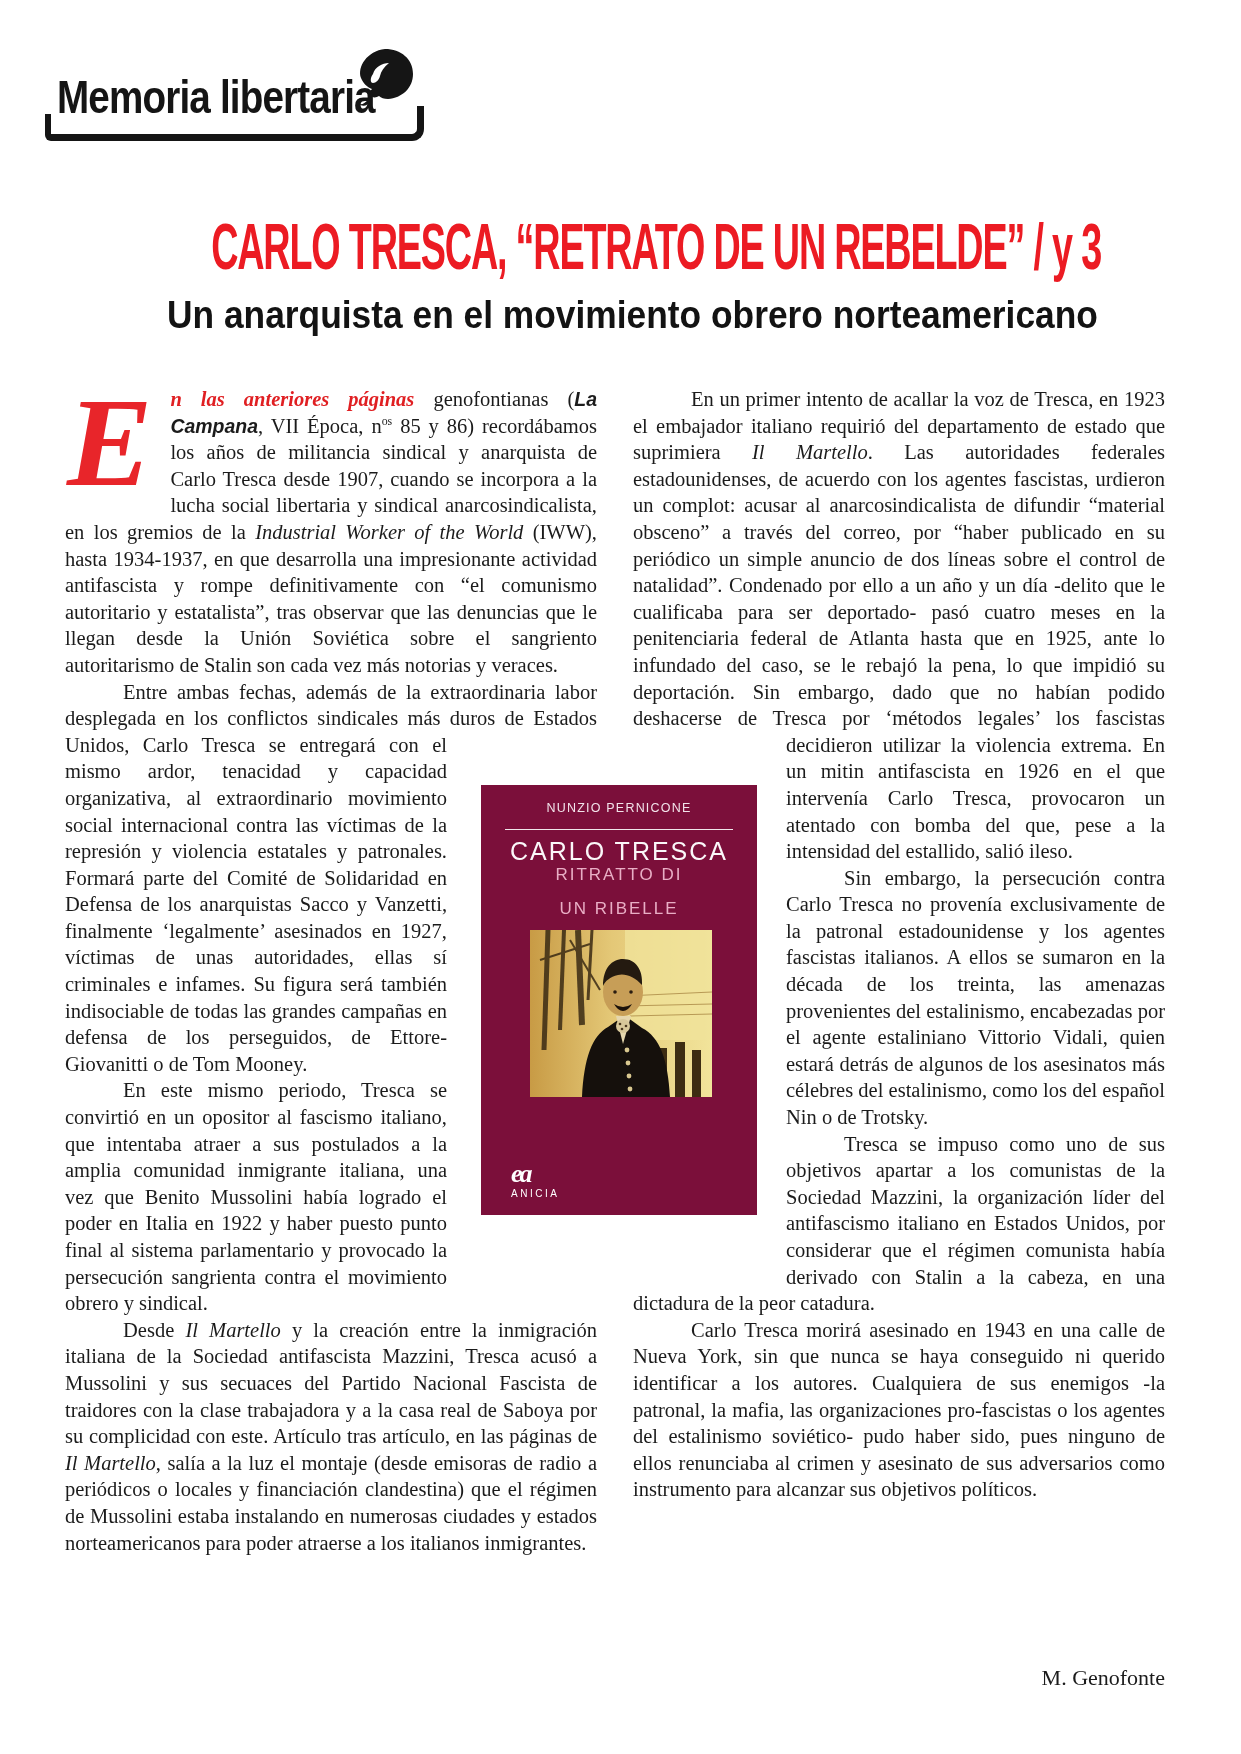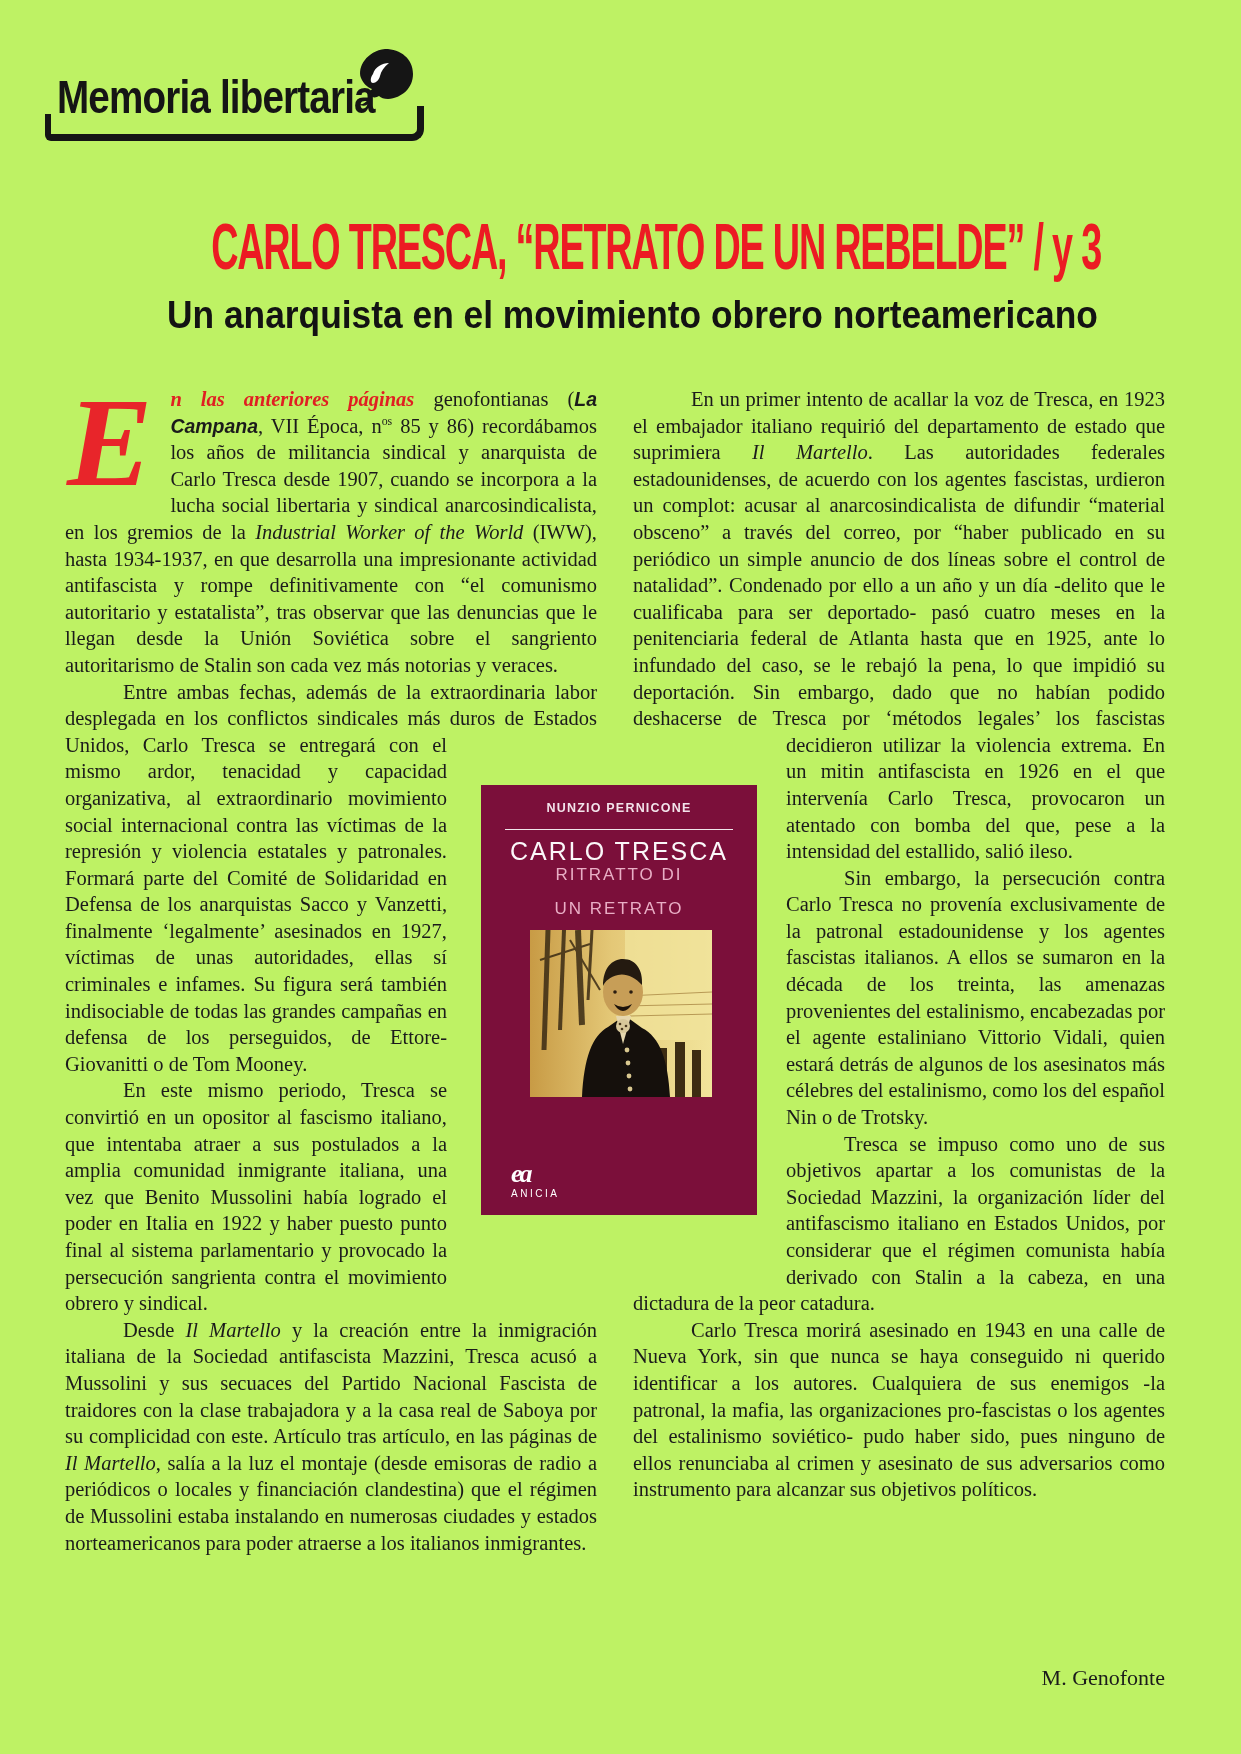--- a/index.html
+++ b/index.html
@@ -1,16 +1,16 @@
 <!DOCTYPE html>
 <html lang="es"><head>
 <meta charset="utf-8">
 <style>
   html,body{margin:0;padding:0;background:#9a9a9a;}
-  .page{position:relative;width:1241px;height:1754px;background:#bef264;overflow:hidden;
+  .page{position:relative;width:1241px;height:1754px;background:#ffffff;overflow:hidden;
         font-family:"Liberation Serif",serif;color:#1b1b1b;margin:0 auto;}
 
   
   .masthead-text{position:absolute;left:57px;top:70px;font-family:"Liberation Sans",sans-serif;
     font-weight:bold;font-size:46px;letter-spacing:-1px;color:#151515;white-space:nowrap;
     transform:scaleX(.84);transform-origin:0 50%;}
   .masthead-rule{position:absolute;left:45px;top:106px;width:372px;height:28px;
     border-bottom:7px solid #151515;border-right:7px solid #151515;border-radius:0 0 12px 6px;}
   .masthead-rule::before{content:"";position:absolute;left:0;bottom:0;width:6px;height:20px;background:#151515;}
   .masthead-head{position:absolute;left:346px;top:44px;width:74px;height:74px;}
@@ -38,21 +38,21 @@
   .lead-red{font-weight:bold;font-style:italic;color:#e01f22;}
   .journal{font-family:"Liberation Sans",sans-serif;font-weight:bold;font-style:italic;font-size:.95em;}
   .italic{font-style:italic;}
   .sup{font-size:.58em;vertical-align:super;line-height:0;}
   .signature{position:absolute;left:633px;top:1665px;width:532px;text-align:right;font-size:22px;color:#1b1b1b;}
 
   
   .book-cover{position:absolute;left:481px;top:785px;width:276px;height:430px;background:#7b0f3a;
     font-family:"Liberation Sans",sans-serif;}
   .bc-author{position:absolute;top:16px;left:0;width:100%;text-align:center;font-size:12.5px;
-    letter-spacing:1.2px;color:#f2e3ea;font-weight:bold;}
+    letter-spacing:1.2px;color:#f2e3ea;}
   .bc-rule{position:absolute;top:44px;left:24px;right:24px;height:1px;background:#efe6ea;}
   .bc-title{position:absolute;top:52px;left:0;width:100%;text-align:center;font-size:25px;
     letter-spacing:2px;color:#fbf7f9;}
   .bc-sub{position:absolute;left:0;width:100%;text-align:center;font-size:17px;letter-spacing:2px;color:#e9aec5;}
   .bc-sub1{top:80px;} .bc-sub2{top:114px;}
   .bc-photo{position:absolute;left:49px;top:145px;width:182px;height:167px;}
   .bc-pub{position:absolute;left:30px;bottom:16px;color:#ffffff;}
   .bc-ea{font-family:"Liberation Serif",serif;font-style:italic;font-weight:bold;font-size:26px;
     letter-spacing:-3px;line-height:26px;}
   .bc-anicia{font-size:10px;letter-spacing:2.5px;margin-top:1px;}
@@ -95,21 +95,21 @@
     <p class="para indent">Carlo Tresca morirá asesinado en 1943 en una calle de Nueva York, sin que nunca se haya conseguido ni querido identificar a los autores. Cualquiera de sus enemigos -la patronal, la mafia, las organizaciones pro-fascistas o los agentes del estalinismo soviético- pudo haber sido, pues ninguno de ellos renunciaba al crimen y asesinato de sus adversarios como instrumento para alcanzar sus objetivos políticos.</p>
   </div>
 
   <div class="signature">M. Genofonte</div>
 
   <div class="book-cover">
     <div class="bc-author">NUNZIO PERNICONE</div>
     <div class="bc-rule"></div>
     <div class="bc-title">CARLO TRESCA</div>
     <div class="bc-sub bc-sub1">RITRATTO DI</div>
-    <div class="bc-sub bc-sub2">UN RETRATO</div>
+    <div class="bc-sub bc-sub2">UN RIBELLE</div>
     <div class="bc-photo">
       <svg viewBox="0 0 182 167" width="182" height="167">
         <defs>
           <linearGradient id="sep" x1="0" y1="0" x2="1" y2="0">
             <stop offset="0" stop-color="#c89b45"></stop>
             <stop offset=".45" stop-color="#e4c877"></stop>
             <stop offset="1" stop-color="#f2e49b"></stop>
           </linearGradient>
         </defs>
         <rect width="182" height="167" fill="url(#sep)"></rect>

